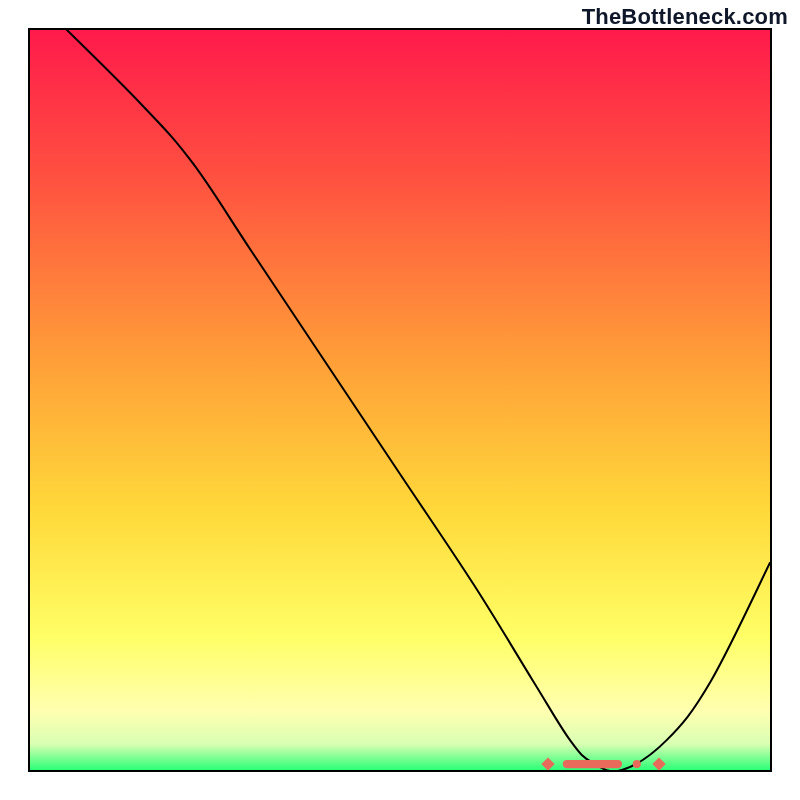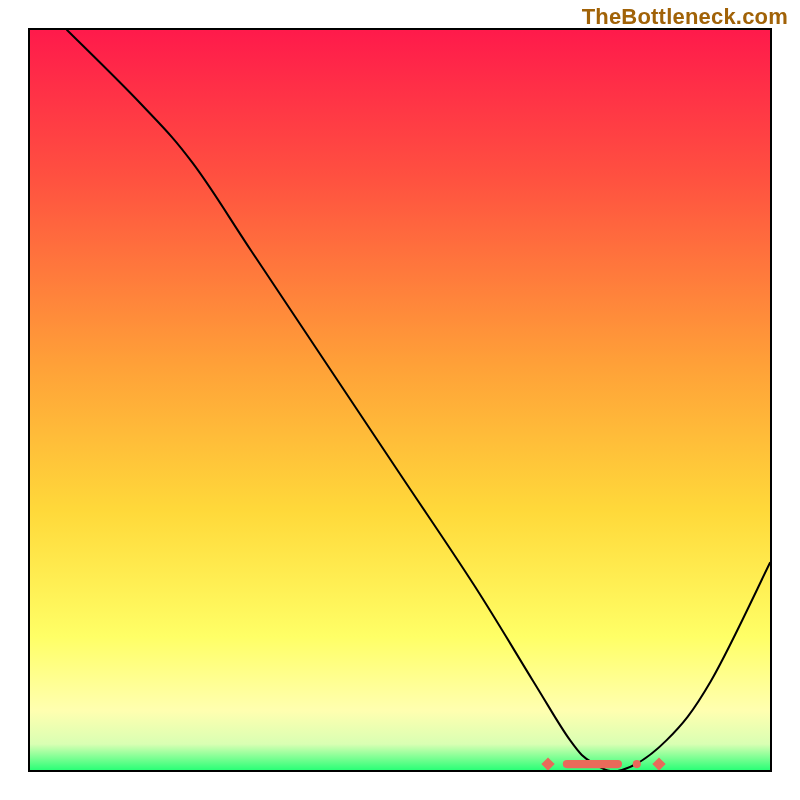--- a/index.html
+++ b/index.html
@@ -15,21 +15,21 @@
     position: relative;
     width: 800px;
     height: 800px;
   }
   .watermark {
     position: absolute;
     top: 4px;
     right: 12px;
     font-size: 22px;
     font-weight: 600;
-    color: #a16207;
+    color: #0f172a;
     letter-spacing: 0.2px;
   }
   .plot-wrap {
     position: absolute;
     left: 28px;
     top: 28px;
     width: 744px;
     height: 744px;
     box-sizing: border-box;
     border: 2.5px solid #000;

